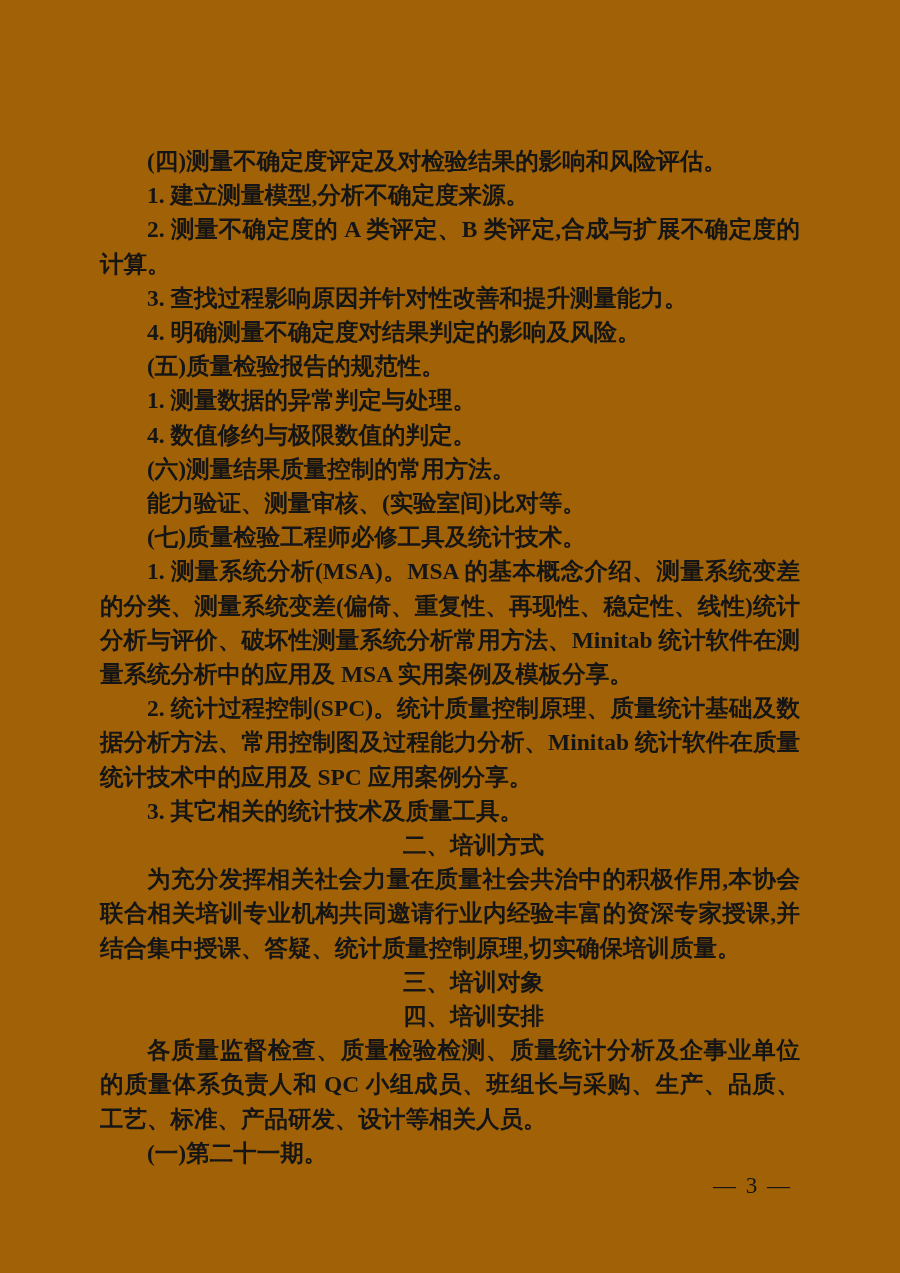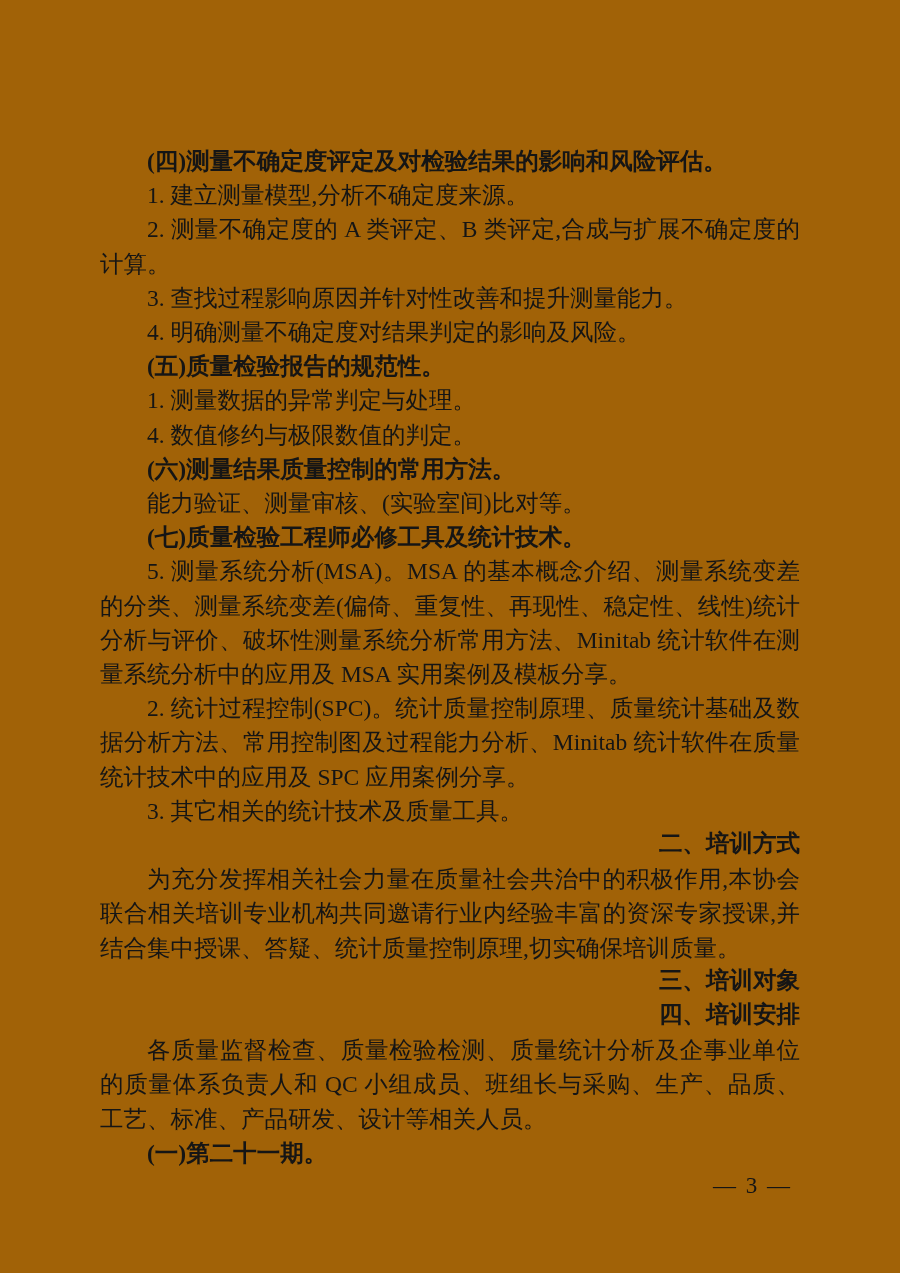--- a/index.html
+++ b/index.html
@@ -24,29 +24,30 @@
   }
   .blk {
     margin: 0;
     padding: 0;
     font-size: 23.5px;
     line-height: 34.2px;
     text-indent: 2em;
     text-align: justify;
     text-justify: inter-character;
     word-break: break-all;
+    font-weight: bold;
   }
   .kai {
     font-weight: 700;
     font-family: "Liberation Serif", "DejaVu Serif", serif;
   }
   .hei {
     font-weight: 700;
-    font-family: Liberation Mono, monospace;
-    text-align: right;
+    font-family: Liberation Sans, sans-serif;
+    text-align: center;
   }
   .page-number {
     position: absolute;
     top: 1172px;
     right: 108px;
     font-size: 23px;
     line-height: 28px;
     letter-spacing: 2px;
     font-family: "Liberation Serif", "DejaVu Serif", serif;
     color: #151515;
@@ -62,21 +63,21 @@
     <p class="blk">1. 建立测量模型,分析不确定度来源。</p>
     <p class="blk">2. 测量不确定度的 A 类评定、B 类评定,合成与扩展不确定度的计算。</p>
     <p class="blk">3. 查找过程影响原因并针对性改善和提升测量能力。</p>
     <p class="blk">4. 明确测量不确定度对结果判定的影响及风险。</p>
     <p class="blk kai">(五)质量检验报告的规范性。</p>
     <p class="blk">1. 测量数据的异常判定与处理。</p>
     <p class="blk">4. 数值修约与极限数值的判定。</p>
     <p class="blk kai">(六)测量结果质量控制的常用方法。</p>
     <p class="blk">能力验证、测量审核、(实验室间)比对等。</p>
     <p class="blk kai">(七)质量检验工程师必修工具及统计技术。</p>
-    <p class="blk">5. 测量系统分析(MSA)。MSA 的基本概念介绍、测量系统变差的分类、测量系统变差(偏倚、重复性、再现性、稳定性、线性)统计分析与评价、破坏性测量系统分析常用方法、Minitab 统计软件在测量系统分析中的应用及 MSA 实用案例及模板分享。</p>
+    <p class="blk">1. 测量系统分析(MSA)。MSA 的基本概念介绍、测量系统变差的分类、测量系统变差(偏倚、重复性、再现性、稳定性、线性)统计分析与评价、破坏性测量系统分析常用方法、Minitab 统计软件在测量系统分析中的应用及 MSA 实用案例及模板分享。</p>
     <p class="blk">2. 统计过程控制(SPC)。统计质量控制原理、质量统计基础及数据分析方法、常用控制图及过程能力分析、Minitab 统计软件在质量统计技术中的应用及 SPC 应用案例分享。</p>
     <p class="blk">3. 其它相关的统计技术及质量工具。</p>
     <p class="blk hei">二、培训方式</p>
     <p class="blk">为充分发挥相关社会力量在质量社会共治中的积极作用,本协会联合相关培训专业机构共同邀请行业内经验丰富的资深专家授课,并结合集中授课、答疑、统计质量控制原理,切实确保培训质量。</p>
     <p class="blk hei">三、培训对象</p>
     <p class="blk hei">四、培训安排</p>
     <p class="blk">各质量监督检查、质量检验检测、质量统计分析及企事业单位的质量体系负责人和 QC 小组成员、班组长与采购、生产、品质、工艺、标准、产品研发、设计等相关人员。</p>
     <p class="blk kai">(一)第二十一期。</p>
   </div>
   <div class="page-number">— 3 —</div>

